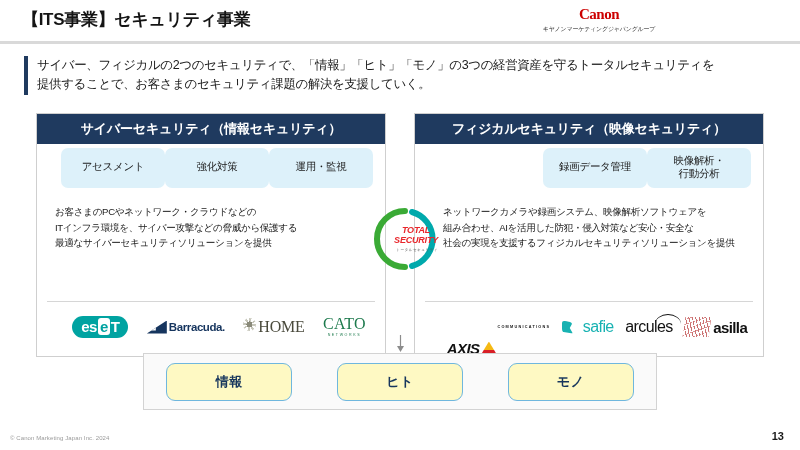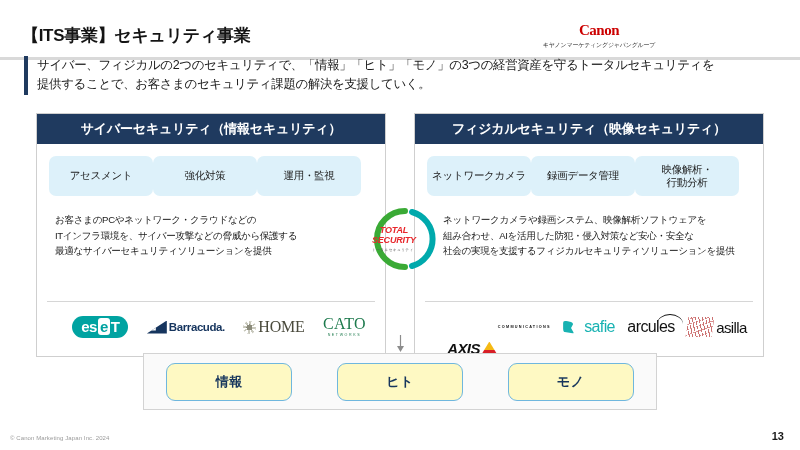--- a/index.html
+++ b/index.html
@@ -12,21 +12,21 @@
     height: 450px;
     overflow: hidden;
     font-family: "Liberation Sans", "DejaVu Sans", sans-serif;
     color: #1a1a1a;
     position: relative;
   }
 
   
   .slide-header {
     position: absolute;
-    left: 0; top: 16px;
+    left: 0; top: 0;
     width: 688px; height: 42px;
   }
   .slide-title {
     position: absolute;
     left: 22px; top: 8px;
     font-size: 17px;
     font-weight: bold;
     letter-spacing: -0.3px;
     color: #141414;
     white-space: nowrap;
@@ -100,22 +100,23 @@
     background: #1f3a5f;
     color: #ffffff;
     font-size: 13px;
     font-weight: bold;
     text-align: center;
     padding: 6px 0 6px;
     letter-spacing: -0.2px;
   }
   .tag-row {
     display: flex;
-    justify-content: flex-start;
-    padding: 12px 12px 0 12px;
+    justify-content: flex-end;
+    padding: 4px 12px 0 12px;
+    font-family: Liberation Mono, monospace;
   }
   .tag {
     background: #ddf1fa;
     border-radius: 7px;
     font-size: 10.5px;
     color: #1a1a1a;
     letter-spacing: -0.3px;
     text-align: center;
     line-height: 1.25;
     width: 104px;
@@ -189,21 +190,21 @@
     left: 3px; top: 5px;
     width: 6px; height: 5px;
     background: #ffffff;
     clip-path: polygon(0% 100%, 100% 0%, 100% 100%);
   }
   .barracuda-text {
     font-size: 11.5px; font-weight: bold;
     color: #16355e; letter-spacing: -0.4px;
   }
 
-  .home-logo { display: flex; align-items: center; gap: 2px; }
+  .home-logo { display: flex; align-items: flex-start; gap: 2px; }
   .home-flower {
     width: 13px; height: 13px;
     border-radius: 50%;
     background:
       radial-gradient(circle at 50% 50%, #8a8a7a 0 3px, transparent 3px),
       conic-gradient(#c8c8bc 0 20deg, #ffffff 20deg 45deg, #c8c8bc 45deg 65deg, #ffffff 65deg 90deg,
                      #c8c8bc 90deg 110deg, #ffffff 110deg 135deg, #c8c8bc 135deg 155deg, #ffffff 155deg 180deg,
                      #c8c8bc 180deg 200deg, #ffffff 200deg 225deg, #c8c8bc 225deg 245deg, #ffffff 245deg 270deg,
                      #c8c8bc 270deg 290deg, #ffffff 290deg 315deg, #c8c8bc 315deg 335deg, #ffffff 335deg 360deg);
   }
@@ -266,39 +267,39 @@
   .asilla { display: flex; align-items: center; gap: 3px; }
   .asilla-mark {
     width: 26px; height: 20px;
     background:
       repeating-linear-gradient(70deg, #c96a6a 0 0.8px, transparent 0.8px 3.2px),
       repeating-linear-gradient(-20deg, #d98b8b 0 0.7px, transparent 0.7px 5px);
     opacity: 0.95;
     transform: skewX(-8deg);
   }
   .asilla-text {
-    font-size: 15px; font-weight: normal; color: #111111;
+    font-size: 15px; font-weight: bold; color: #111111;
     letter-spacing: -0.6px;
   }
 
   
   .total-badge {
     position: absolute;
     left: 372px; top: 206px;
     width: 66px; height: 66px;
     z-index: 5;
   }
   .total-badge svg { position: absolute; left: 0; top: 0; }
   .badge-inner {
     position: absolute;
     left: 0; top: 0;
     width: 66px; height: 66px;
     display: flex;
     flex-direction: column;
-    align-items: flex-start;
+    align-items: flex-end;
     justify-content: center;
   }
   .badge-main {
     font-size: 9px;
     font-weight: bold;
     font-style: italic;
     color: #e8272c;
     line-height: 1.08;
     text-align: center;
     letter-spacing: -0.2px;
@@ -409,21 +410,20 @@
       <div class="logo cato">
         <div class="cato-name">CATO</div>
         <div class="cato-sub">NETWORKS</div>
       </div>
     </div>
   </div>
 
   <div class="panel">
     <div class="panel-header">フィジカルセキュリティ（映像セキュリティ）</div>
     <div class="tag-row">
-      <div class="tag">ネットワークカメラ</div>
       <div class="tag">録画データ管理</div>
       <div class="tag" style="white-space:pre-line;">映像解析・
 行動分析</div>
     </div>
     <div class="panel-desc right-desc">
       <div>ネットワークカメラや録画システム、映像解析ソフトウェアを</div>
       <div>組み合わせ、AIを活用した防犯・侵入対策など安心・安全な</div>
       <div>社会の実現を支援するフィジカルセキュリティソリューションを提供</div>
     </div>
     <div class="logo-divider"></div>

